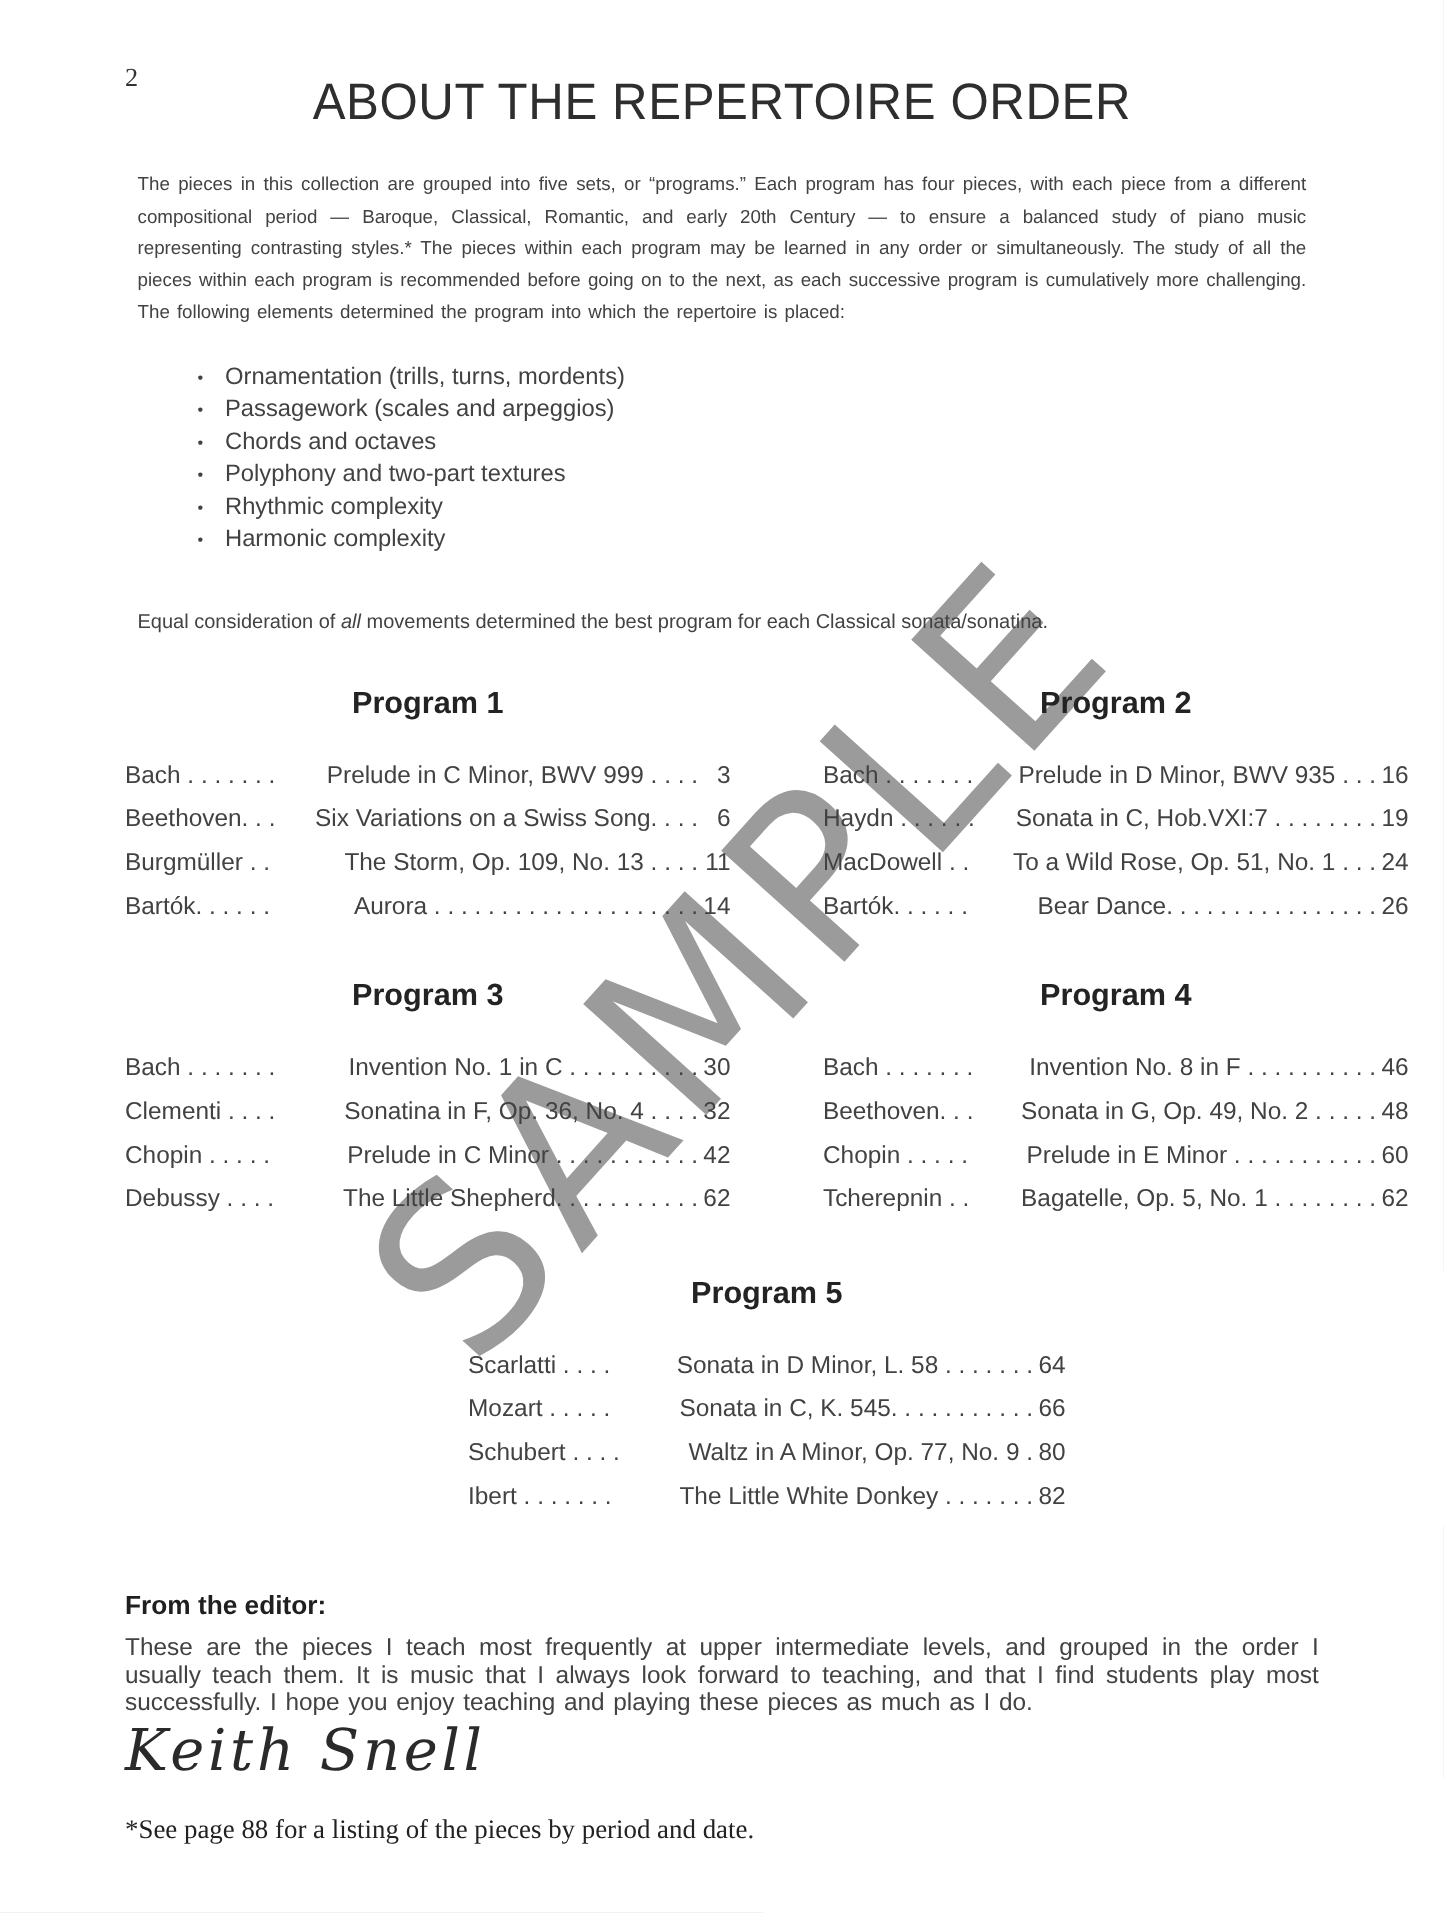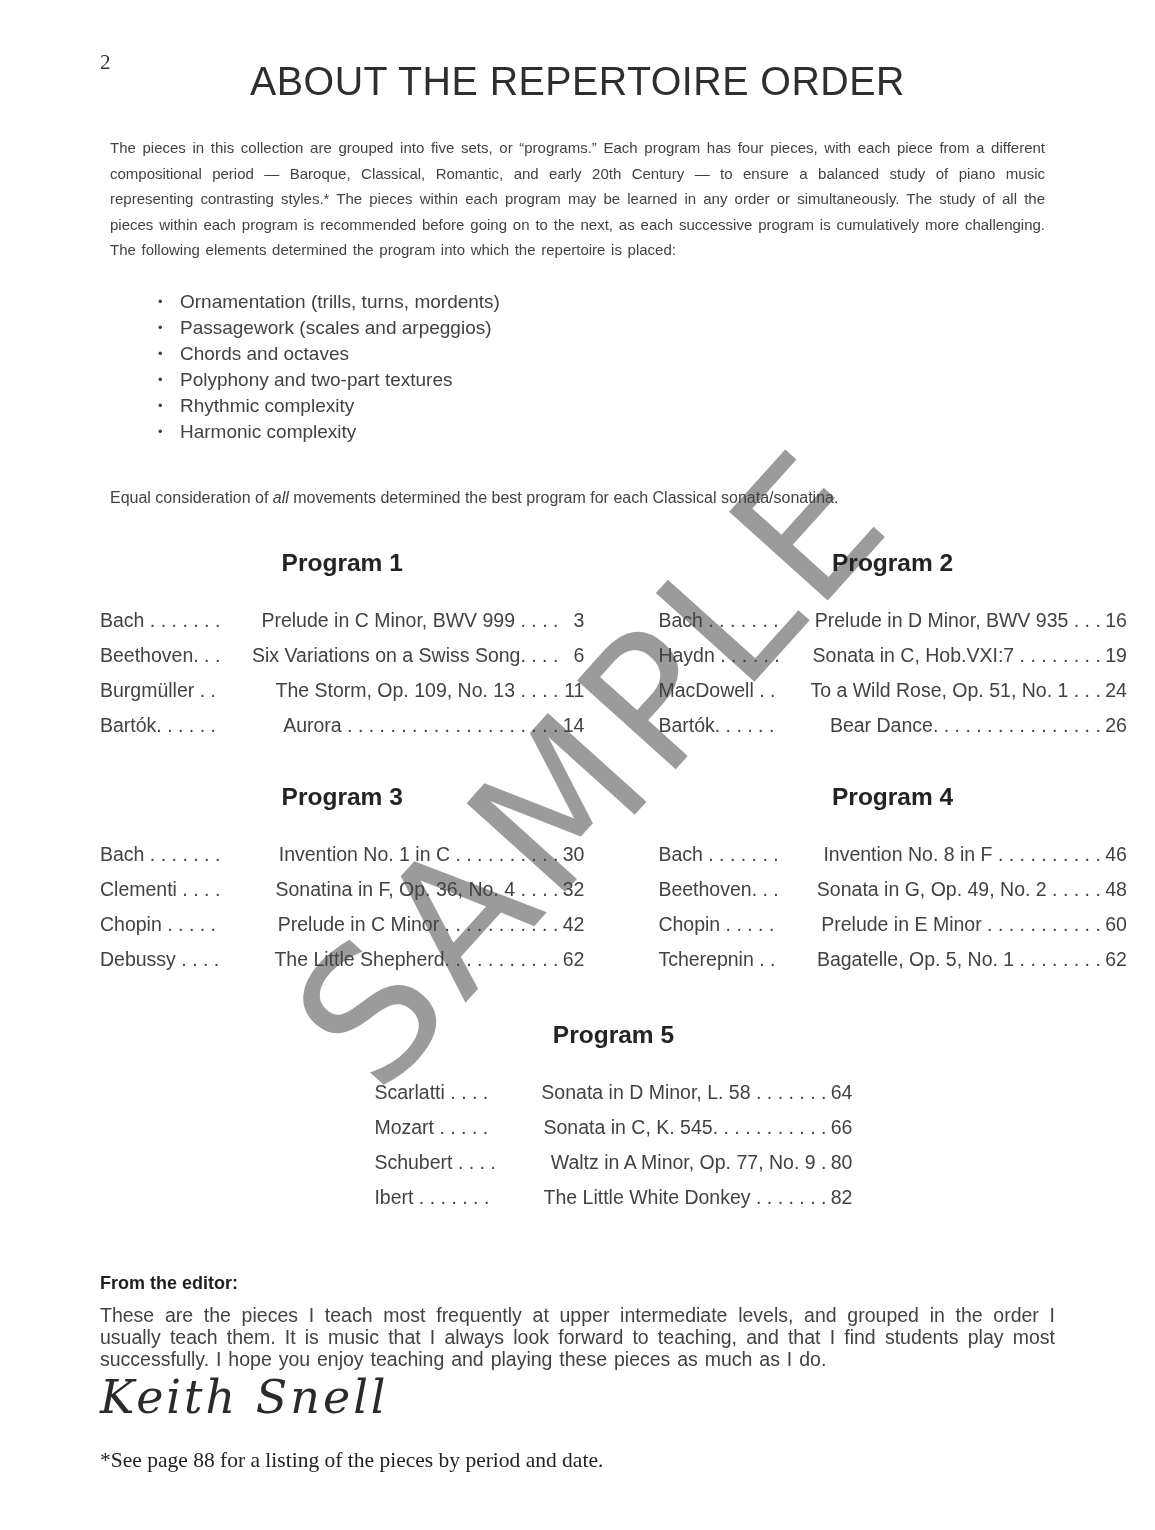--- a/index.html
+++ b/index.html
@@ -90,21 +90,21 @@
   .entry .c-mid{flex:1 1 auto;overflow:hidden;text-align:right;}
   .entry .c-page{flex:0 0 auto;text-align:right;min-width:26px;}
   .program.program-5{
     grid-column:1 / -1;
     width:478px;
     margin:4px auto 0 auto;
   }
   .editor-block{margin-top:58px;}
   .editor-block h3{
     margin:0 0 10px 0;
-    font-size:18px;
+    font-size:21px;
     font-weight:bold;
     color:#1f1f1f;
   }
   .editor-block p{
     margin:0;
     font-size:19.5px;
     line-height:22px;
     text-align:justify;
     word-spacing:1.5px;
   }

